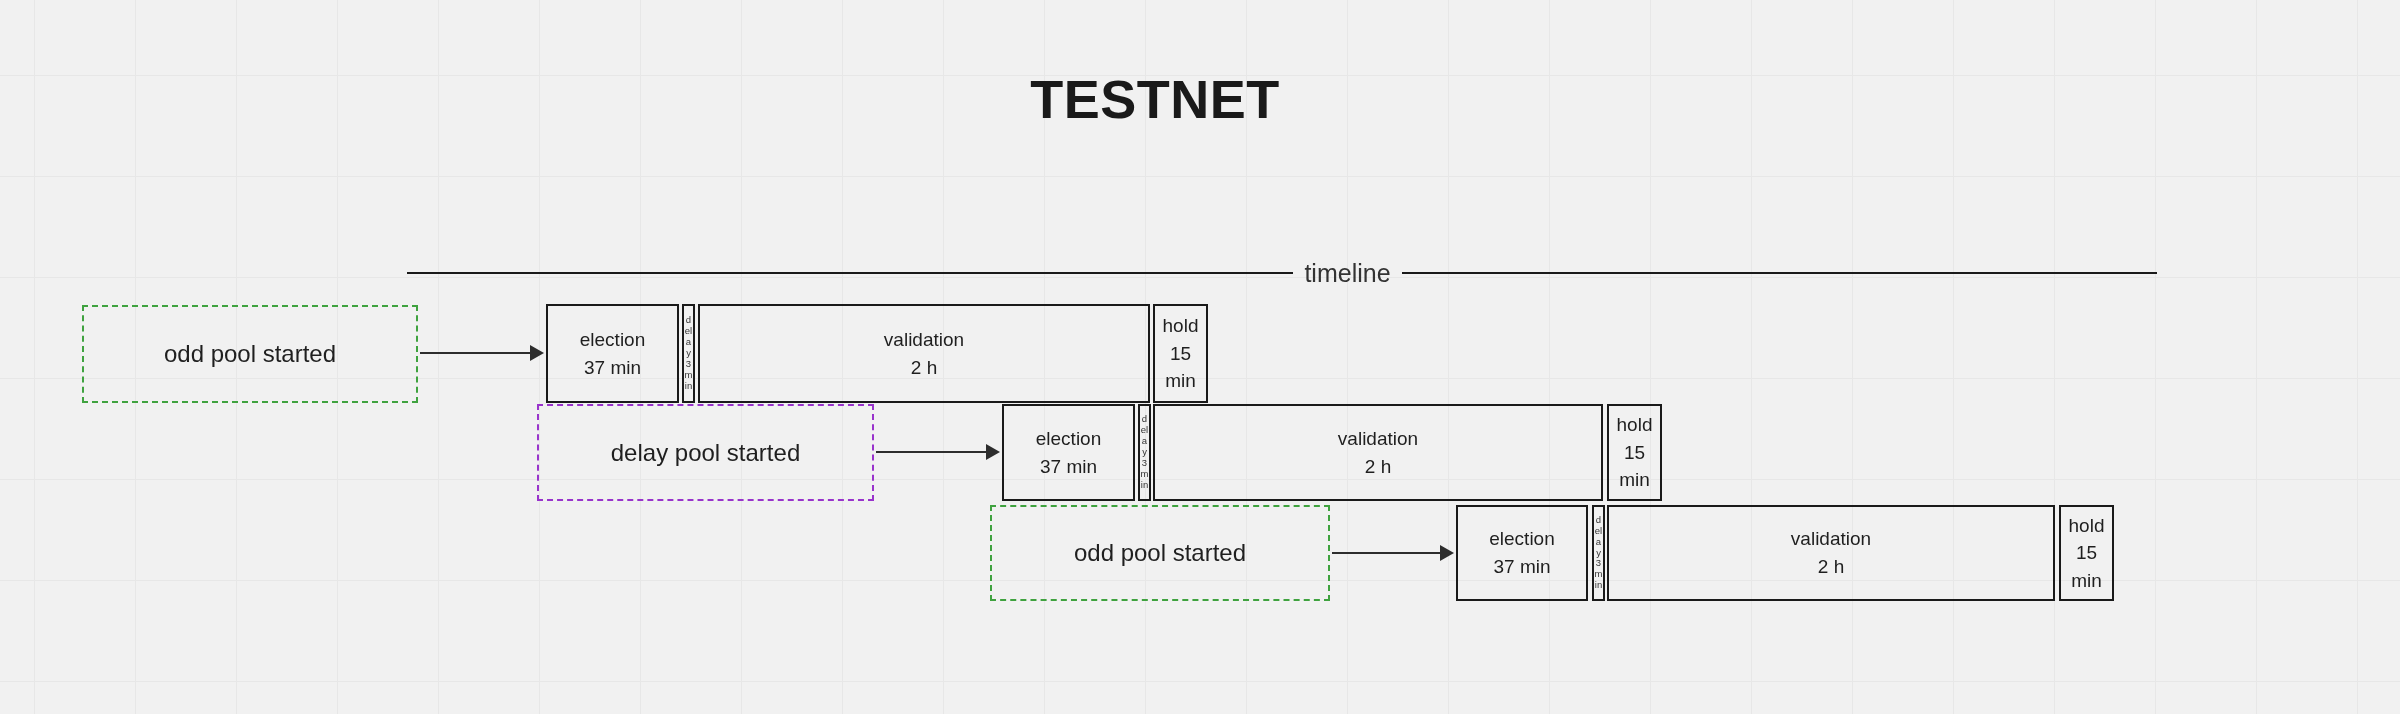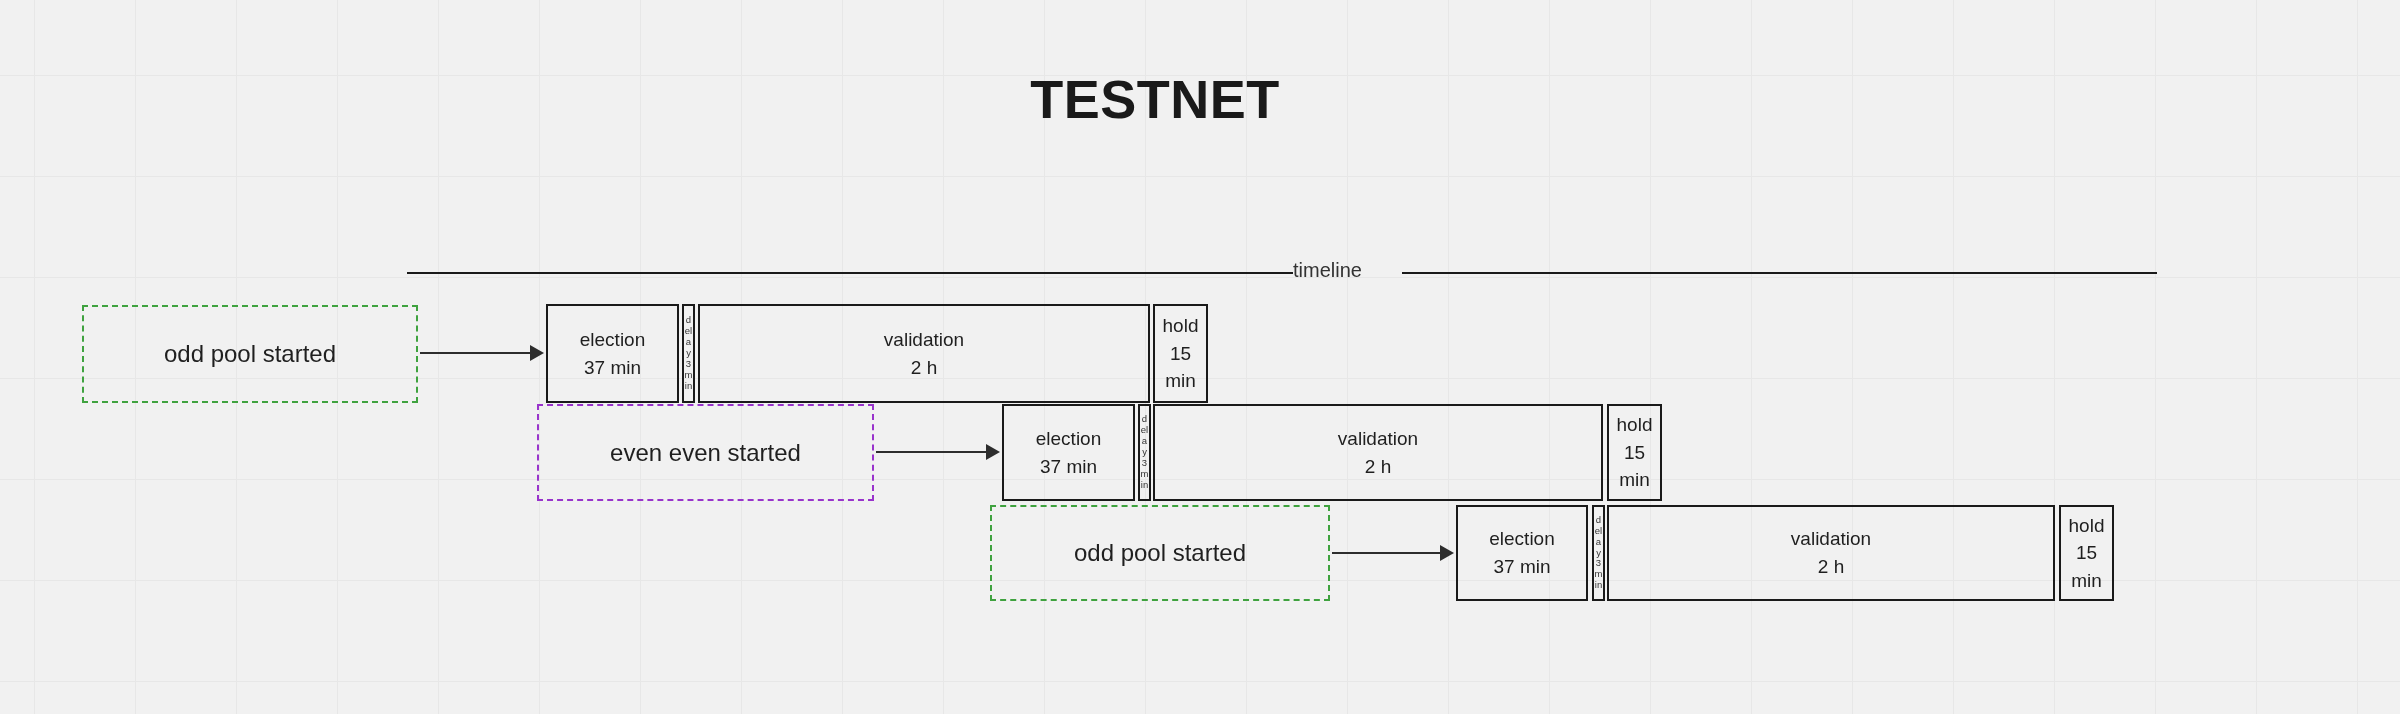--- a/index.html
+++ b/index.html
@@ -31,22 +31,22 @@
   }
 
   .tl-seg {
     position: absolute;
     height: 2px;
     background: #1a1a1a;
   }
   .tl-label {
     position: absolute;
     left: 1293px; top: 259px; width: 109px; height: 28px;
-    text-align: left;
-    font-size: 20px;
+    text-align: center;
+    font-size: 25px;
     color: #333333;
   }
 
   .phase {
     position: absolute;
     border: 2px solid #1a1a1a;
     background: transparent;
     display: flex;
     align-items: center;
     justify-content: center;
@@ -129,21 +129,21 @@
     <div>
       <div>validation</div>
       <div>2 h</div>
     </div>
   </div>
   <div class="phase hold" style="left:1153px; top:304px; width:55px; height:99px;">
     <span class="hold-text">hold 15 min</span>
   </div>
 
   <div class="trigger purple" style="left:537px; top:404px; width:337px; height:97px;">
-    <span>even even started</span>
+    <span>delay pool started</span>
   </div>
   <div class="arrow" style="left:876px; top:451px; width:110px;"></div>
   <div class="phase" style="left:1002px; top:404px; width:133px; height:97px;">
     <div>
       <div>election</div>
       <div>37 min</div>
     </div>
   </div>
   <div class="phase delay" style="left:1138px; top:404px; width:13px; height:97px;">
     <span class="delay-text">delay 3 min</span>

